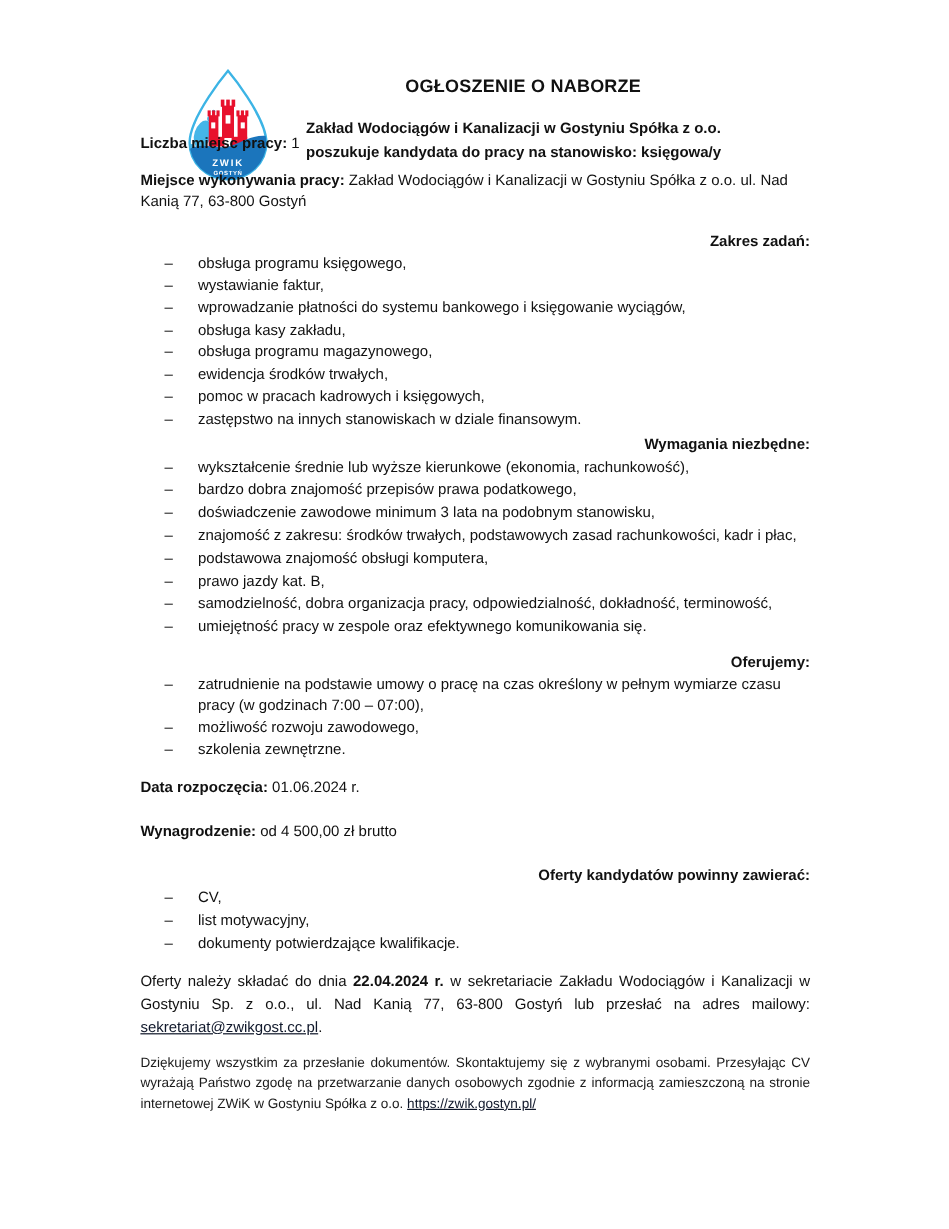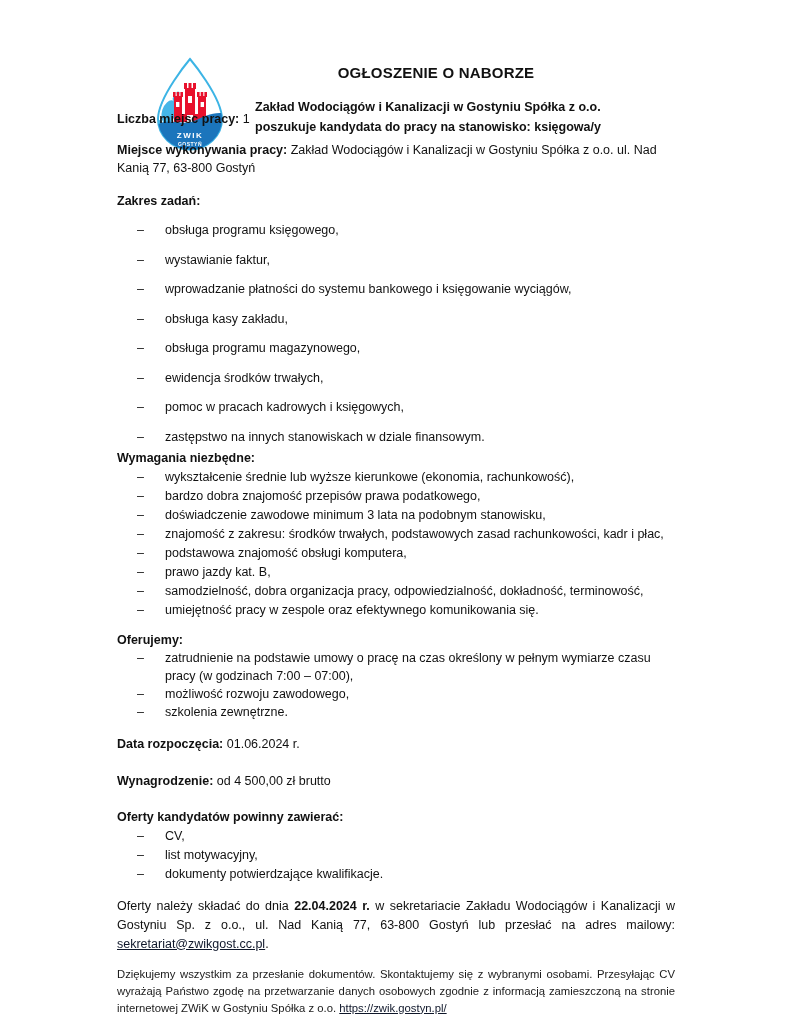--- a/index.html
+++ b/index.html
@@ -20,25 +20,25 @@
     line-height:18px; letter-spacing:0.2px; white-space:nowrap;
   }
   .doc-subtitle { margin-top:15px; font-size:12.5px; font-weight:bold; line-height:20px; }
   
   .content {
     position:absolute; left:117px; top:0; width:558px;
     display:flex; flex-direction:column;
     font-size:12.5px; line-height:18.5px;
   }
   .field b { font-weight:bold; }
-  .sec-h { font-weight:bold; font-size:12.5px; line-height:18.5px; }
+  .sec-h { font-weight:bold; font-size:12.5px; line-height:18.5px;text-align:right; }
   ul.dash-list { list-style:none; }
   ul.dash-list li { position:relative; padding-left:48px; }
   ul.dash-list li::before { content:"\2013"; position:absolute; left:20px; }
-  ul.tasks li { line-height:18.5px;margin-top:11px; }
+  ul.tasks li { line-height:18.5px; }
   ul.reqs  li { line-height:19px; }
   ul.offer li { line-height:18px; }
   ul.docs  li { line-height:19px; }
 
   .mt-positions { margin-top:110px; }
   .mt-location  { margin-top:12px; }
   .mt-h-tasks   { margin-top:14px; }
   .mt-h-reqs    { margin-top:3px; }
   .mt-h-offer   { margin-top:11px; }
   .mt-startdate { margin-top:14px; }

